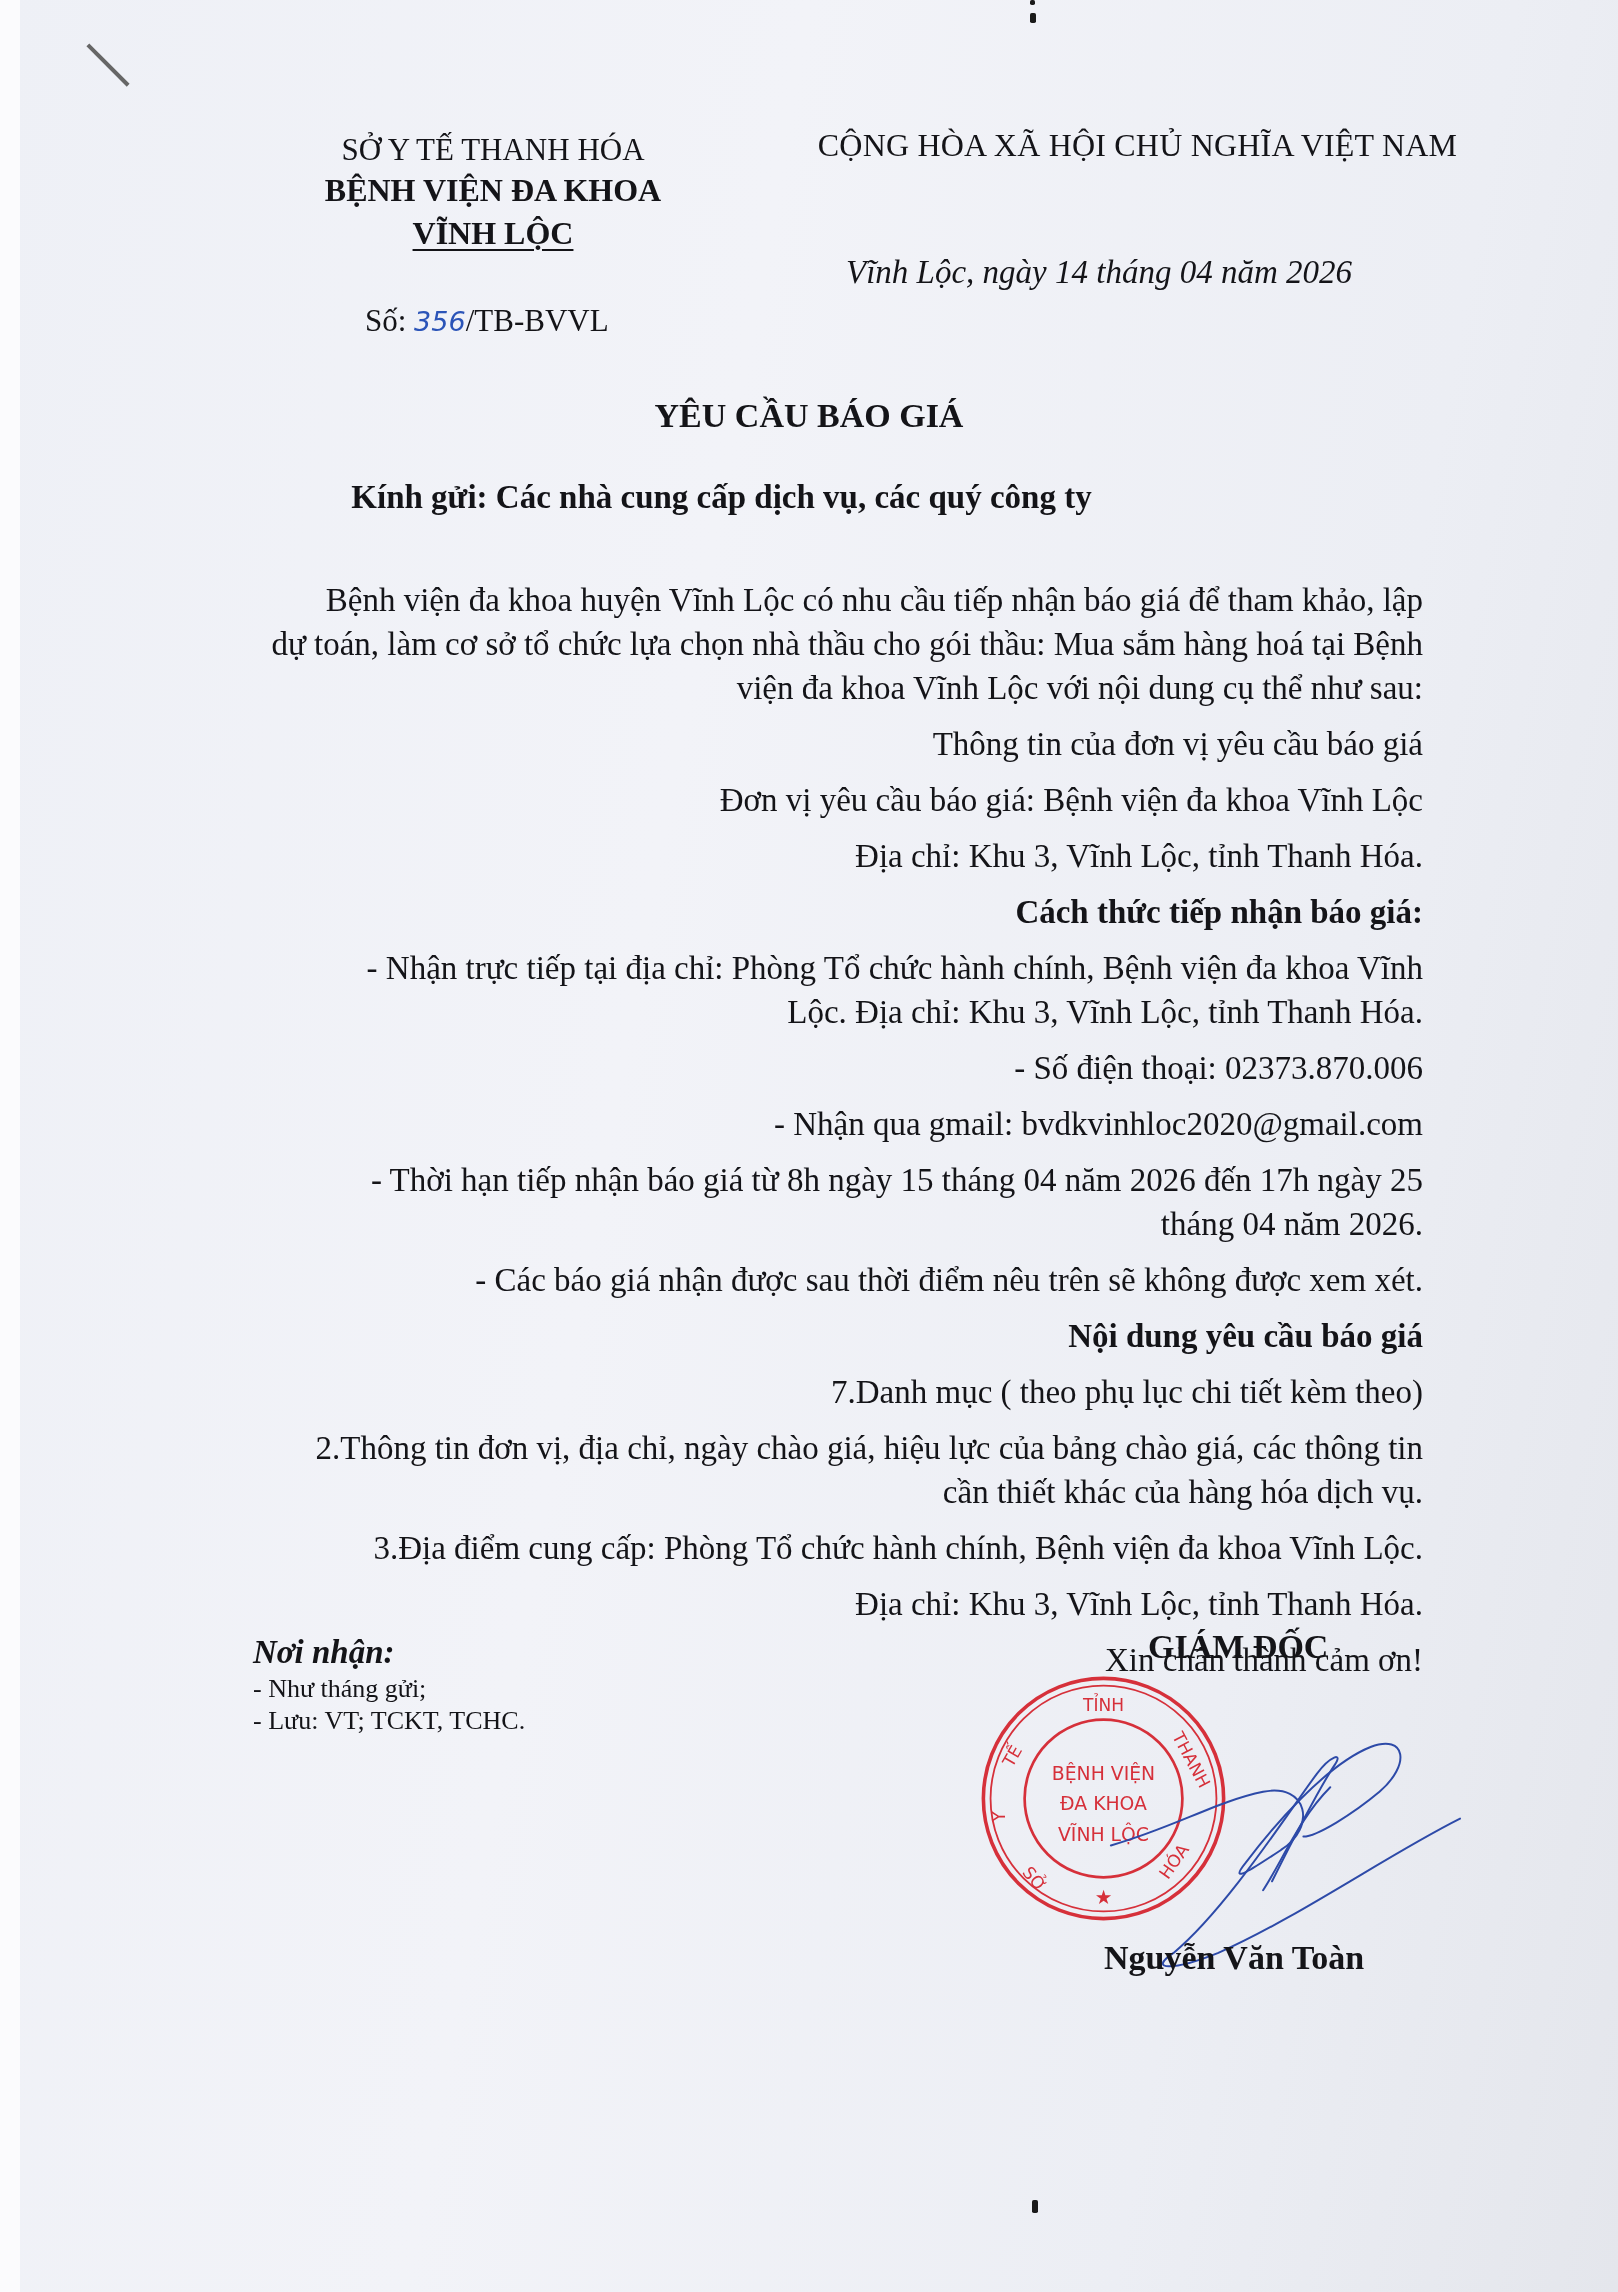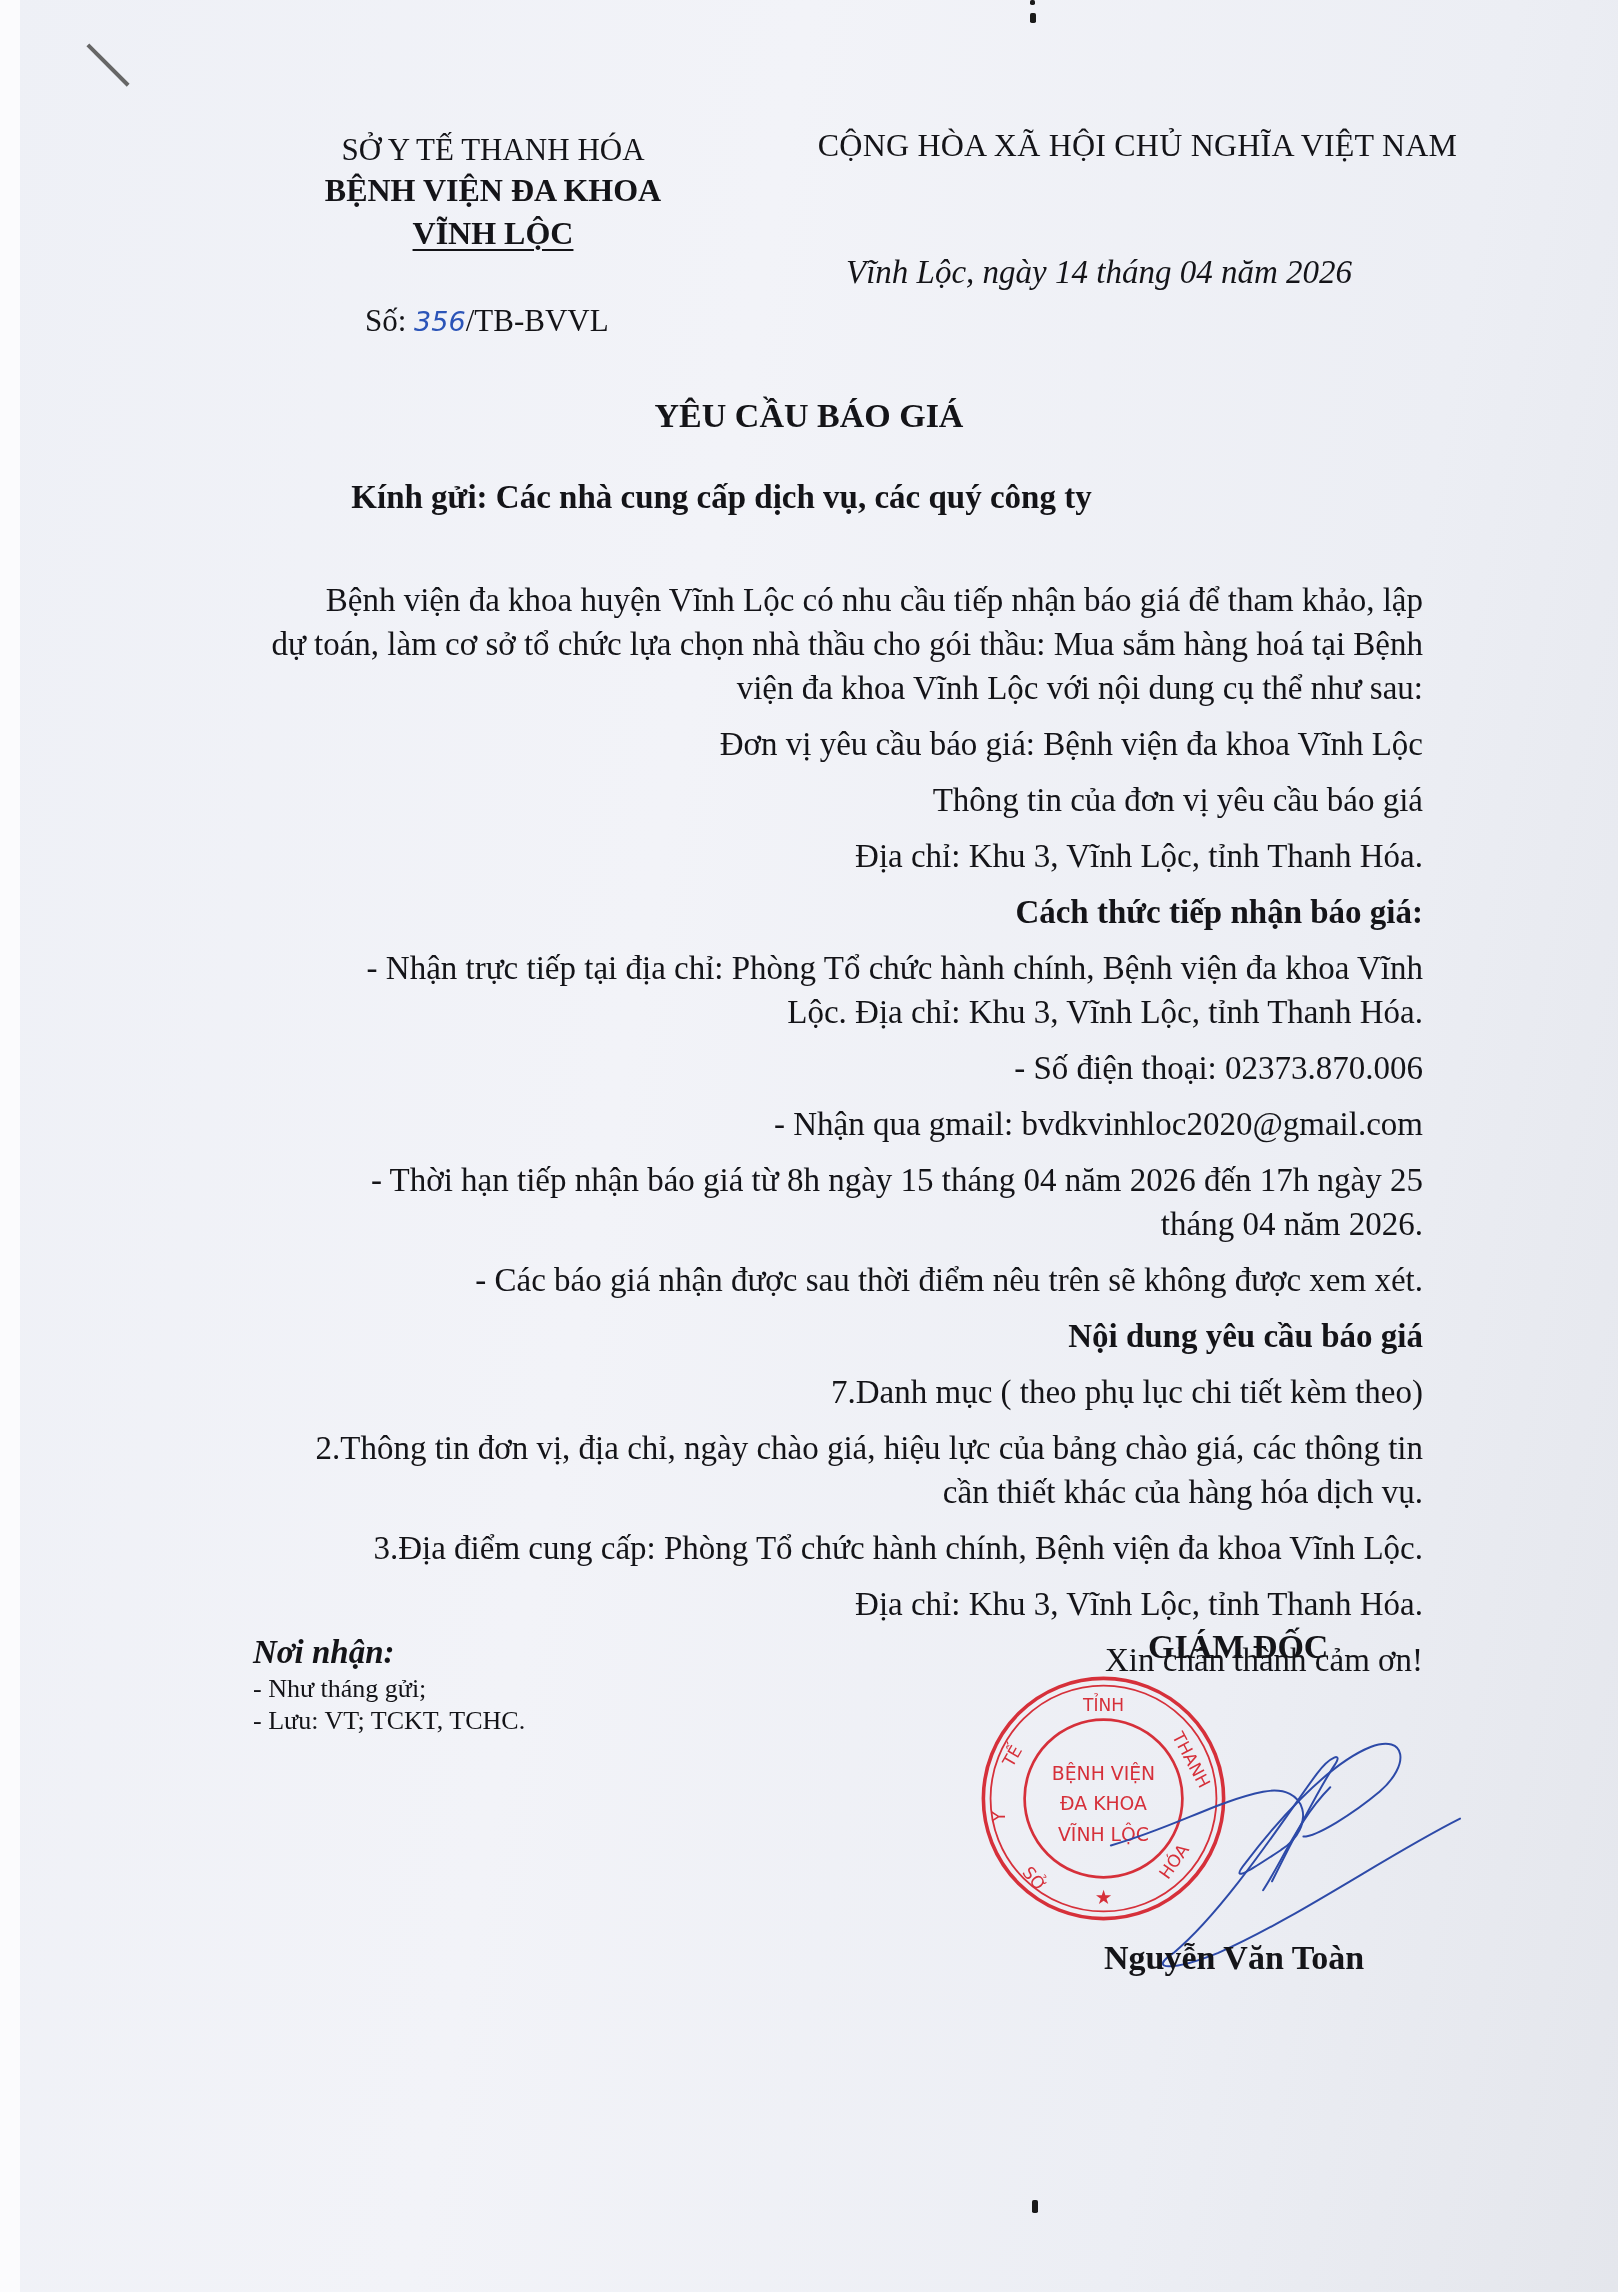--- a/index.html
+++ b/index.html
@@ -72,22 +72,22 @@
 <div id="right-header" class="abs center">
   <div class="r1">CỘNG HÒA XÃ HỘI CHỦ NGHĨA VIỆT NAM</div>
 </div>
 <div id="date-line" class="abs">Vĩnh Lộc, ngày 14  tháng 04 năm 2026</div>
 
 <div id="title" class="abs center">YÊU CẦU BÁO GIÁ</div>
 <div id="recipient" class="abs center">Kính gửi: Các nhà cung cấp dịch vụ, các quý công ty</div>
 
 <div id="body" class="abs">
   <p style="text-indent:50px;">Bệnh viện đa khoa huyện Vĩnh Lộc có nhu cầu tiếp nhận báo giá để tham khảo, lập dự toán, làm cơ sở tổ chức lựa chọn nhà thầu cho gói thầu: Mua sắm hàng hoá tại Bệnh viện đa khoa Vĩnh Lộc  với nội dung cụ thể như sau:</p>
+  <p class="ind1">Thông tin của đơn vị yêu cầu báo giá</p>
   <p class="ind1">Đơn vị yêu cầu báo giá: Bệnh viện đa khoa  Vĩnh Lộc</p>
-  <p class="ind1">Thông tin của đơn vị yêu cầu báo giá</p>
   <p class="ind1">Địa chỉ: Khu 3, Vĩnh Lộc, tỉnh Thanh Hóa.</p>
   <p class="ind1 bold">Cách thức tiếp nhận báo giá:</p>
   <p style="text-indent:50px;">- Nhận trực tiếp tại địa chỉ: Phòng Tổ chức hành chính, Bệnh viện đa khoa Vĩnh Lộc. Địa chỉ: Khu 3, Vĩnh Lộc, tỉnh Thanh Hóa.</p>
   <p class="ind1">- Số điện thoại: 02373.870.006</p>
   <p class="ind1">- Nhận qua gmail: bvdkvinhloc2020@gmail.com</p>
   <p style="text-indent:50px;">- Thời hạn tiếp nhận báo giá từ 8h ngày 15 tháng 04 năm 2026 đến 17h ngày 25 tháng 04 năm 2026.</p>
   <p class="ind1">- Các báo giá nhận được sau thời điểm nêu trên sẽ không được xem xét.</p>
   <p class="ind1 bold">Nội dung yêu cầu báo giá</p>
   <p class="ind1">7.Danh mục  ( theo phụ lục chi tiết kèm theo)</p>
   <p class="ind1">2.Thông tin đơn vị, địa chỉ, ngày chào giá, hiệu lực của bảng chào giá, các thông tin cần thiết khác của hàng hóa dịch vụ.</p>

